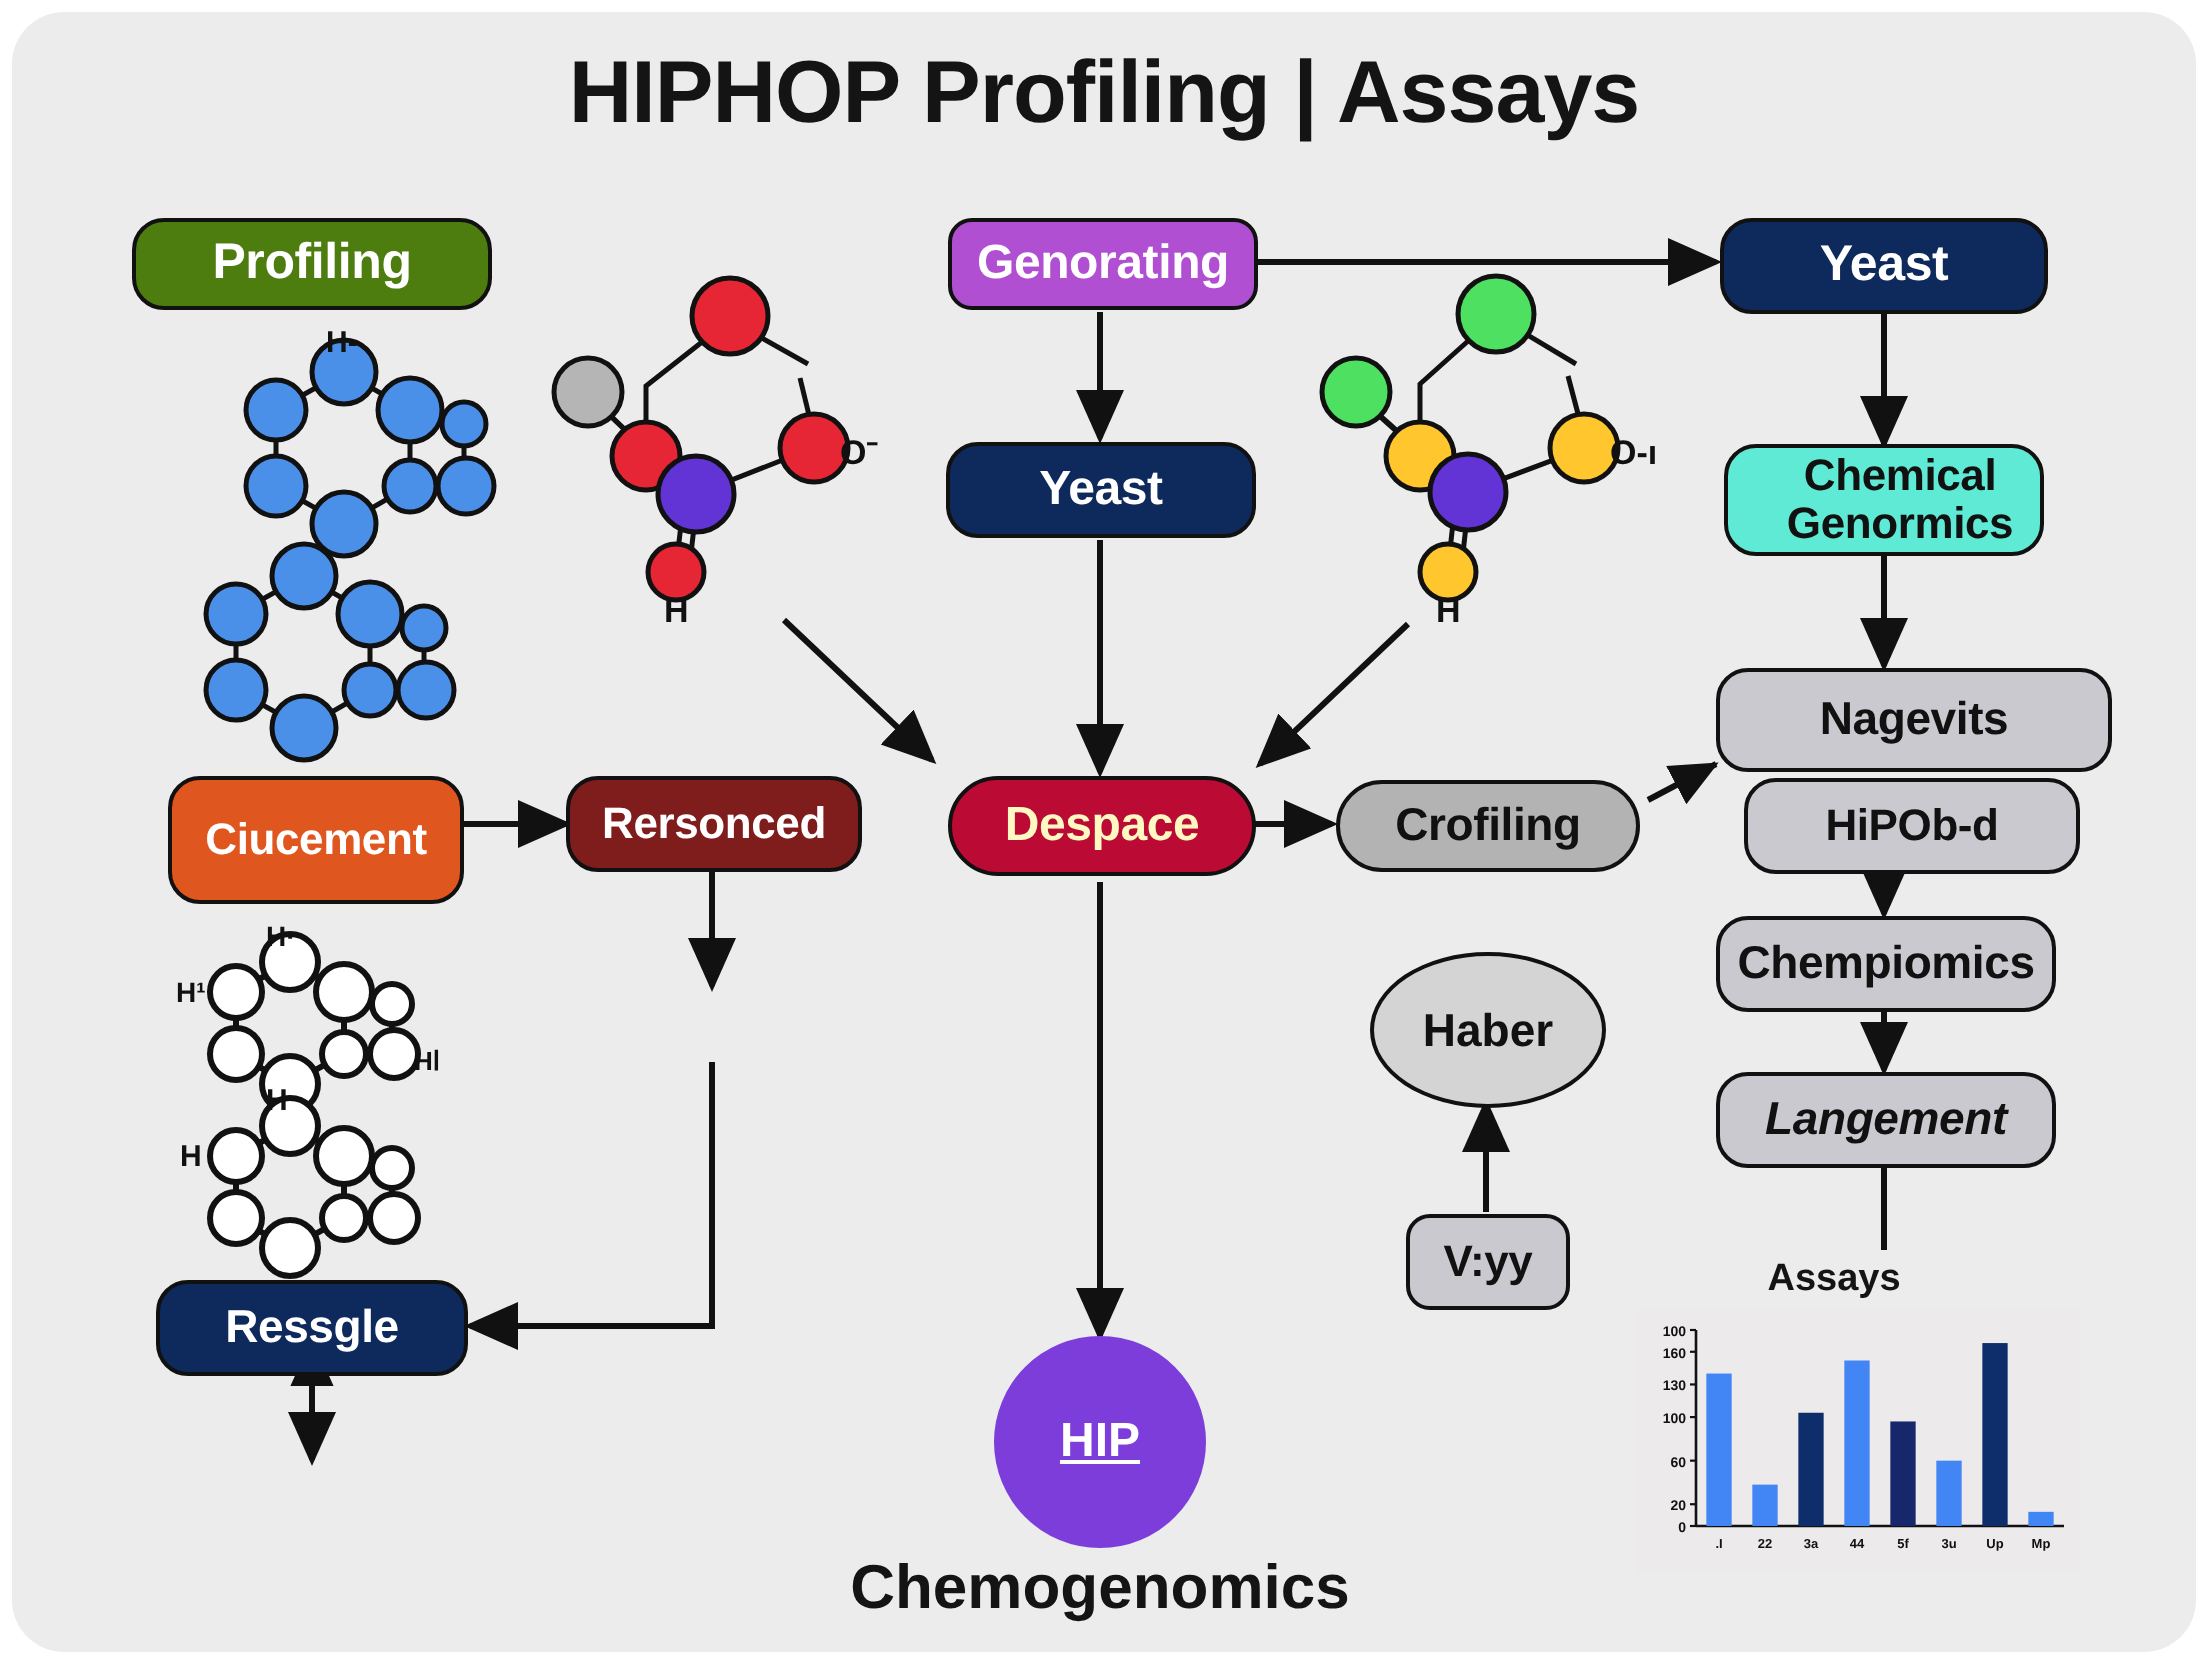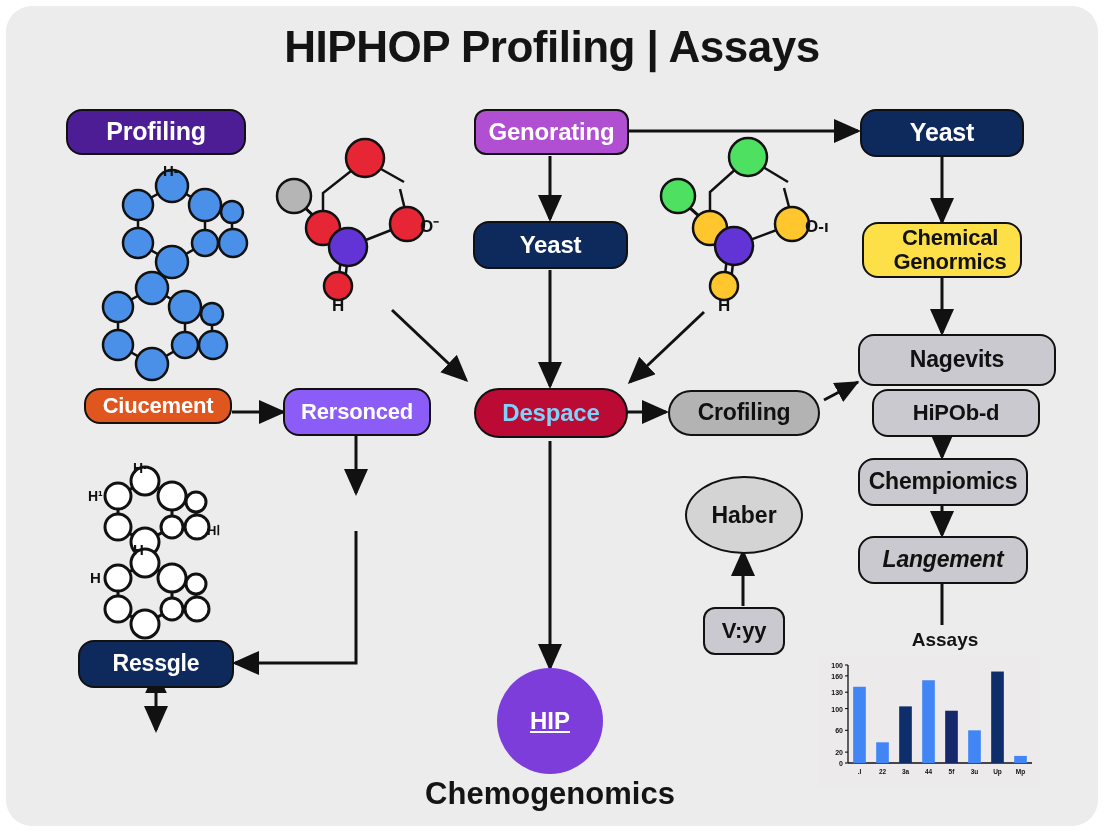--- a/index.html
+++ b/index.html
@@ -12,29 +12,29 @@
     position:absolute;left:6px;top:6px;width:1092px;height:820px;
     background:#ececec;border-radius:26px;
   }
   .layer{position:absolute;left:0;top:0;width:1104px;height:832px;}
   .node{
     position:absolute;box-sizing:border-box;display:flex;
     align-items:center;justify-content:center;text-align:center;
     border-radius:16px;border:2px solid #111;
     font-weight:700;line-height:1.1;letter-spacing:-.2px;
   }
-  .n-blue{background:#4c1d95;color:#fff;}
+  .n-blue{background:#4d7c0f;color:#fff;}
   .n-navy{background:#0e2a5c;color:#fff;}
   .n-blue2{background:#1557b5;color:#fff;}
   .n-purple{background:#b04fd1;color:#fff;}
-  .n-green{background:#fde047;color:#111;padding-left:16px;}
+  .n-green{background:#5eead4;color:#111;padding-left:16px;}
   .n-orange{background:#e0561f;color:#fff;}
-  .n-orange2{background:#8b5cf6;color:#fff;text-align:center;}
+  .n-orange2{background:#7f1d1d;color:#fff;text-align:center;}
   .n-yellow{background:#ffd24a;color:#111;}
-  .n-crimson{background:#bb0a34;color:#7dd3fc;}
+  .n-crimson{background:#bb0a34;color:#fef9c3;}
   .n-gray{background:#b3b3b3;color:#111;}
   .n-gray2{background:#c9c9cf;color:#111;}
   .ellipse{
     position:absolute;box-sizing:border-box;display:flex;
     align-items:center;justify-content:center;
     background:#d4d4d4;border:2px solid #111;border-radius:50%;
     font-weight:600;color:#111;
   }
   .circle{
     position:absolute;box-sizing:border-box;display:flex;
@@ -43,21 +43,21 @@
   }
   .title{
     position:absolute;left:0;top:22px;width:1104px;text-align:center;
     font-size:44px;font-weight:700;color:#141414;letter-spacing:-.5px;
   }
   .bottomlabel{
     position:absolute;left:330px;top:776px;width:440px;text-align:center;
     font-size:31px;font-weight:700;color:#141414;
   }
   .assays{
-    position:absolute;left:860px;top:629px;width:170px;text-align:center;
+    position:absolute;left:832px;top:629px;width:170px;text-align:center;
     font-size:19px;font-weight:600;color:#141414;
   }
   svg.edges{position:absolute;left:0;top:0;}
   .chart{
     position:absolute;left:818px;top:655px;width:222px;height:132px;
     background:#eceaea;
   }
   .chart svg{display:block;}
 </style>
 </head>
@@ -226,21 +226,21 @@
         <circle cx="172" cy="609" r="11"></circle>
       <circle cx="197" cy="609" r="12"></circle>
         <circle cx="196" cy="584" r="10"></circle>
     </g>
     <text x="133" y="555" font-size="15" font-weight="700" fill="#111" font-family="Liberation Sans, sans-serif">H</text>
     <text x="90" y="583" font-size="15" font-weight="700" fill="#111" font-family="Liberation Sans, sans-serif">H</text>
   </svg>
 
   <div class="node n-blue" style="left:66px;top:109px;width:180px;height:46px;font-size:25px;">Profiling</div>
 
-  <div class="node n-orange" style="left:84px;top:388px;width:148px;height:36px;font-size:22px;">Ciucement</div>
+  <div class="node n-orange" style="left:84px;top:388px;width:148px;height:64px;font-size:22px;">Ciucement</div>
 
   <div class="node n-orange2" style="left:283px;top:388px;width:148px;height:48px;font-size:22px;">Rersonced</div>
 
 
   <div class="node n-navy" style="left:78px;top:640px;width:156px;height:48px;font-size:23px;">Ressgle</div>
 
 
   <div class="node n-purple" style="left:474px;top:109px;width:155px;height:46px;font-size:24px;border-radius:12px;">Genorating</div>
 
   <div class="node n-navy" style="left:473px;top:221px;width:155px;height:48px;font-size:24px;">Yeast</div>

